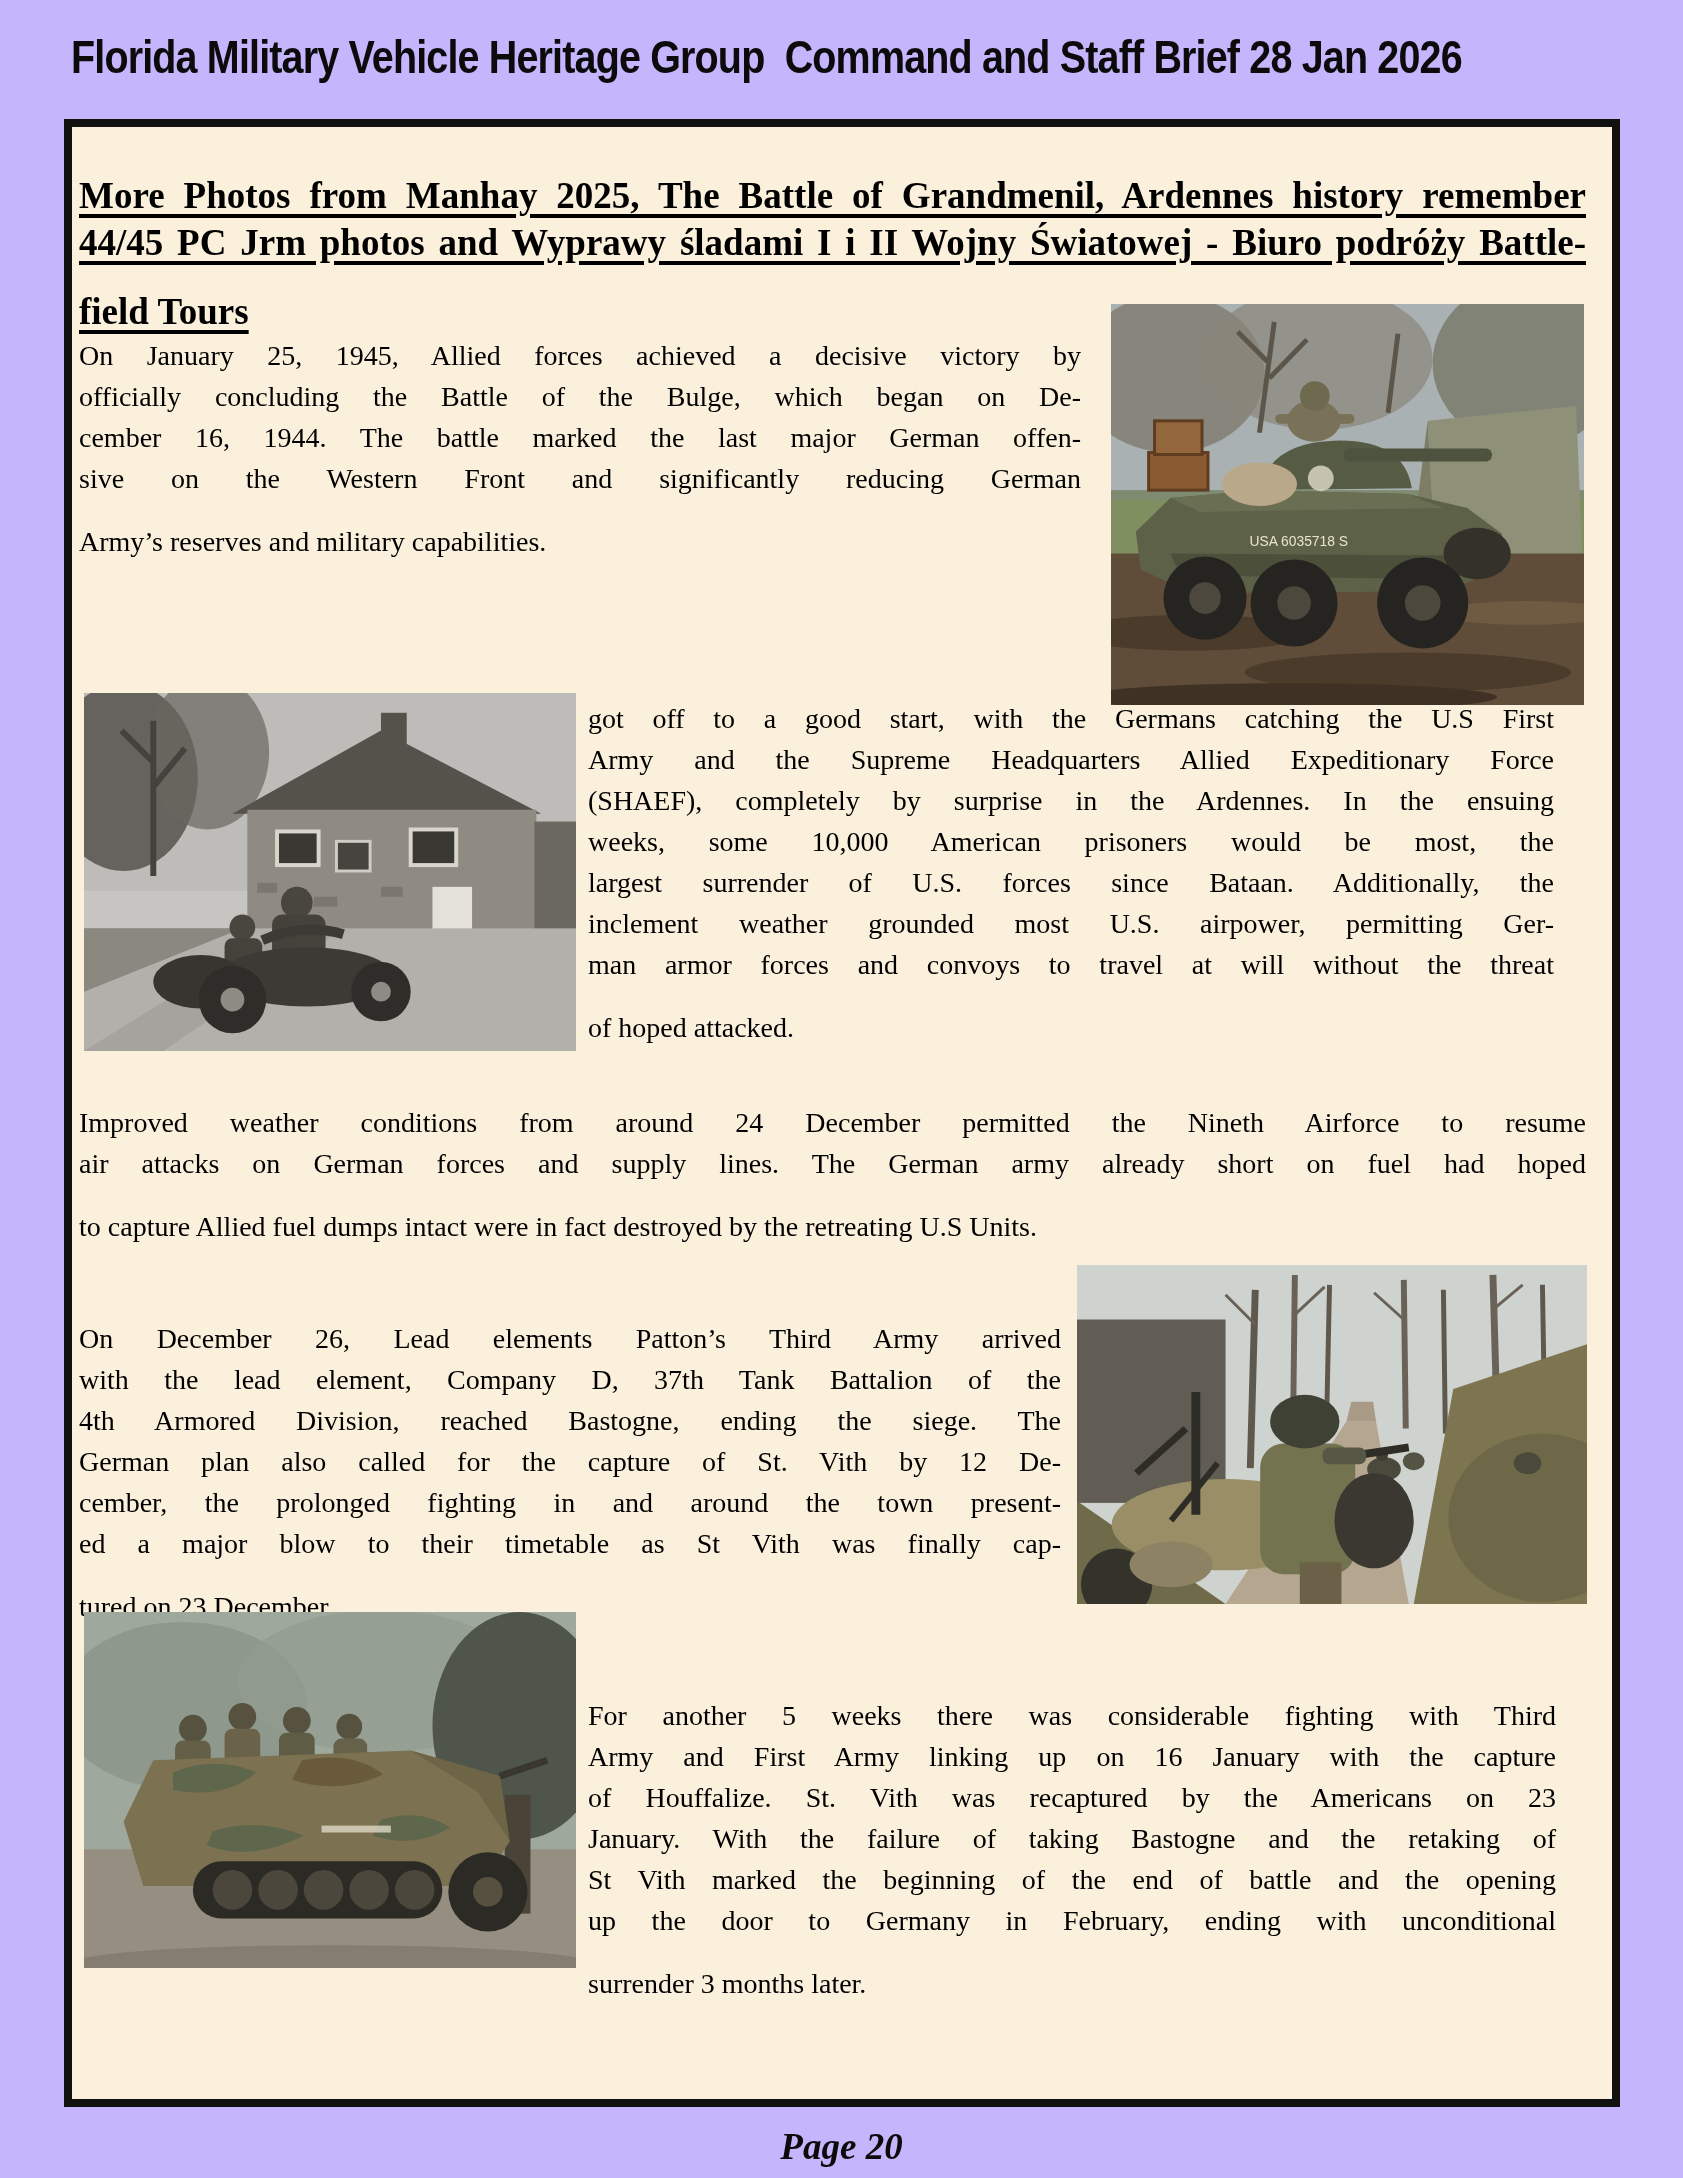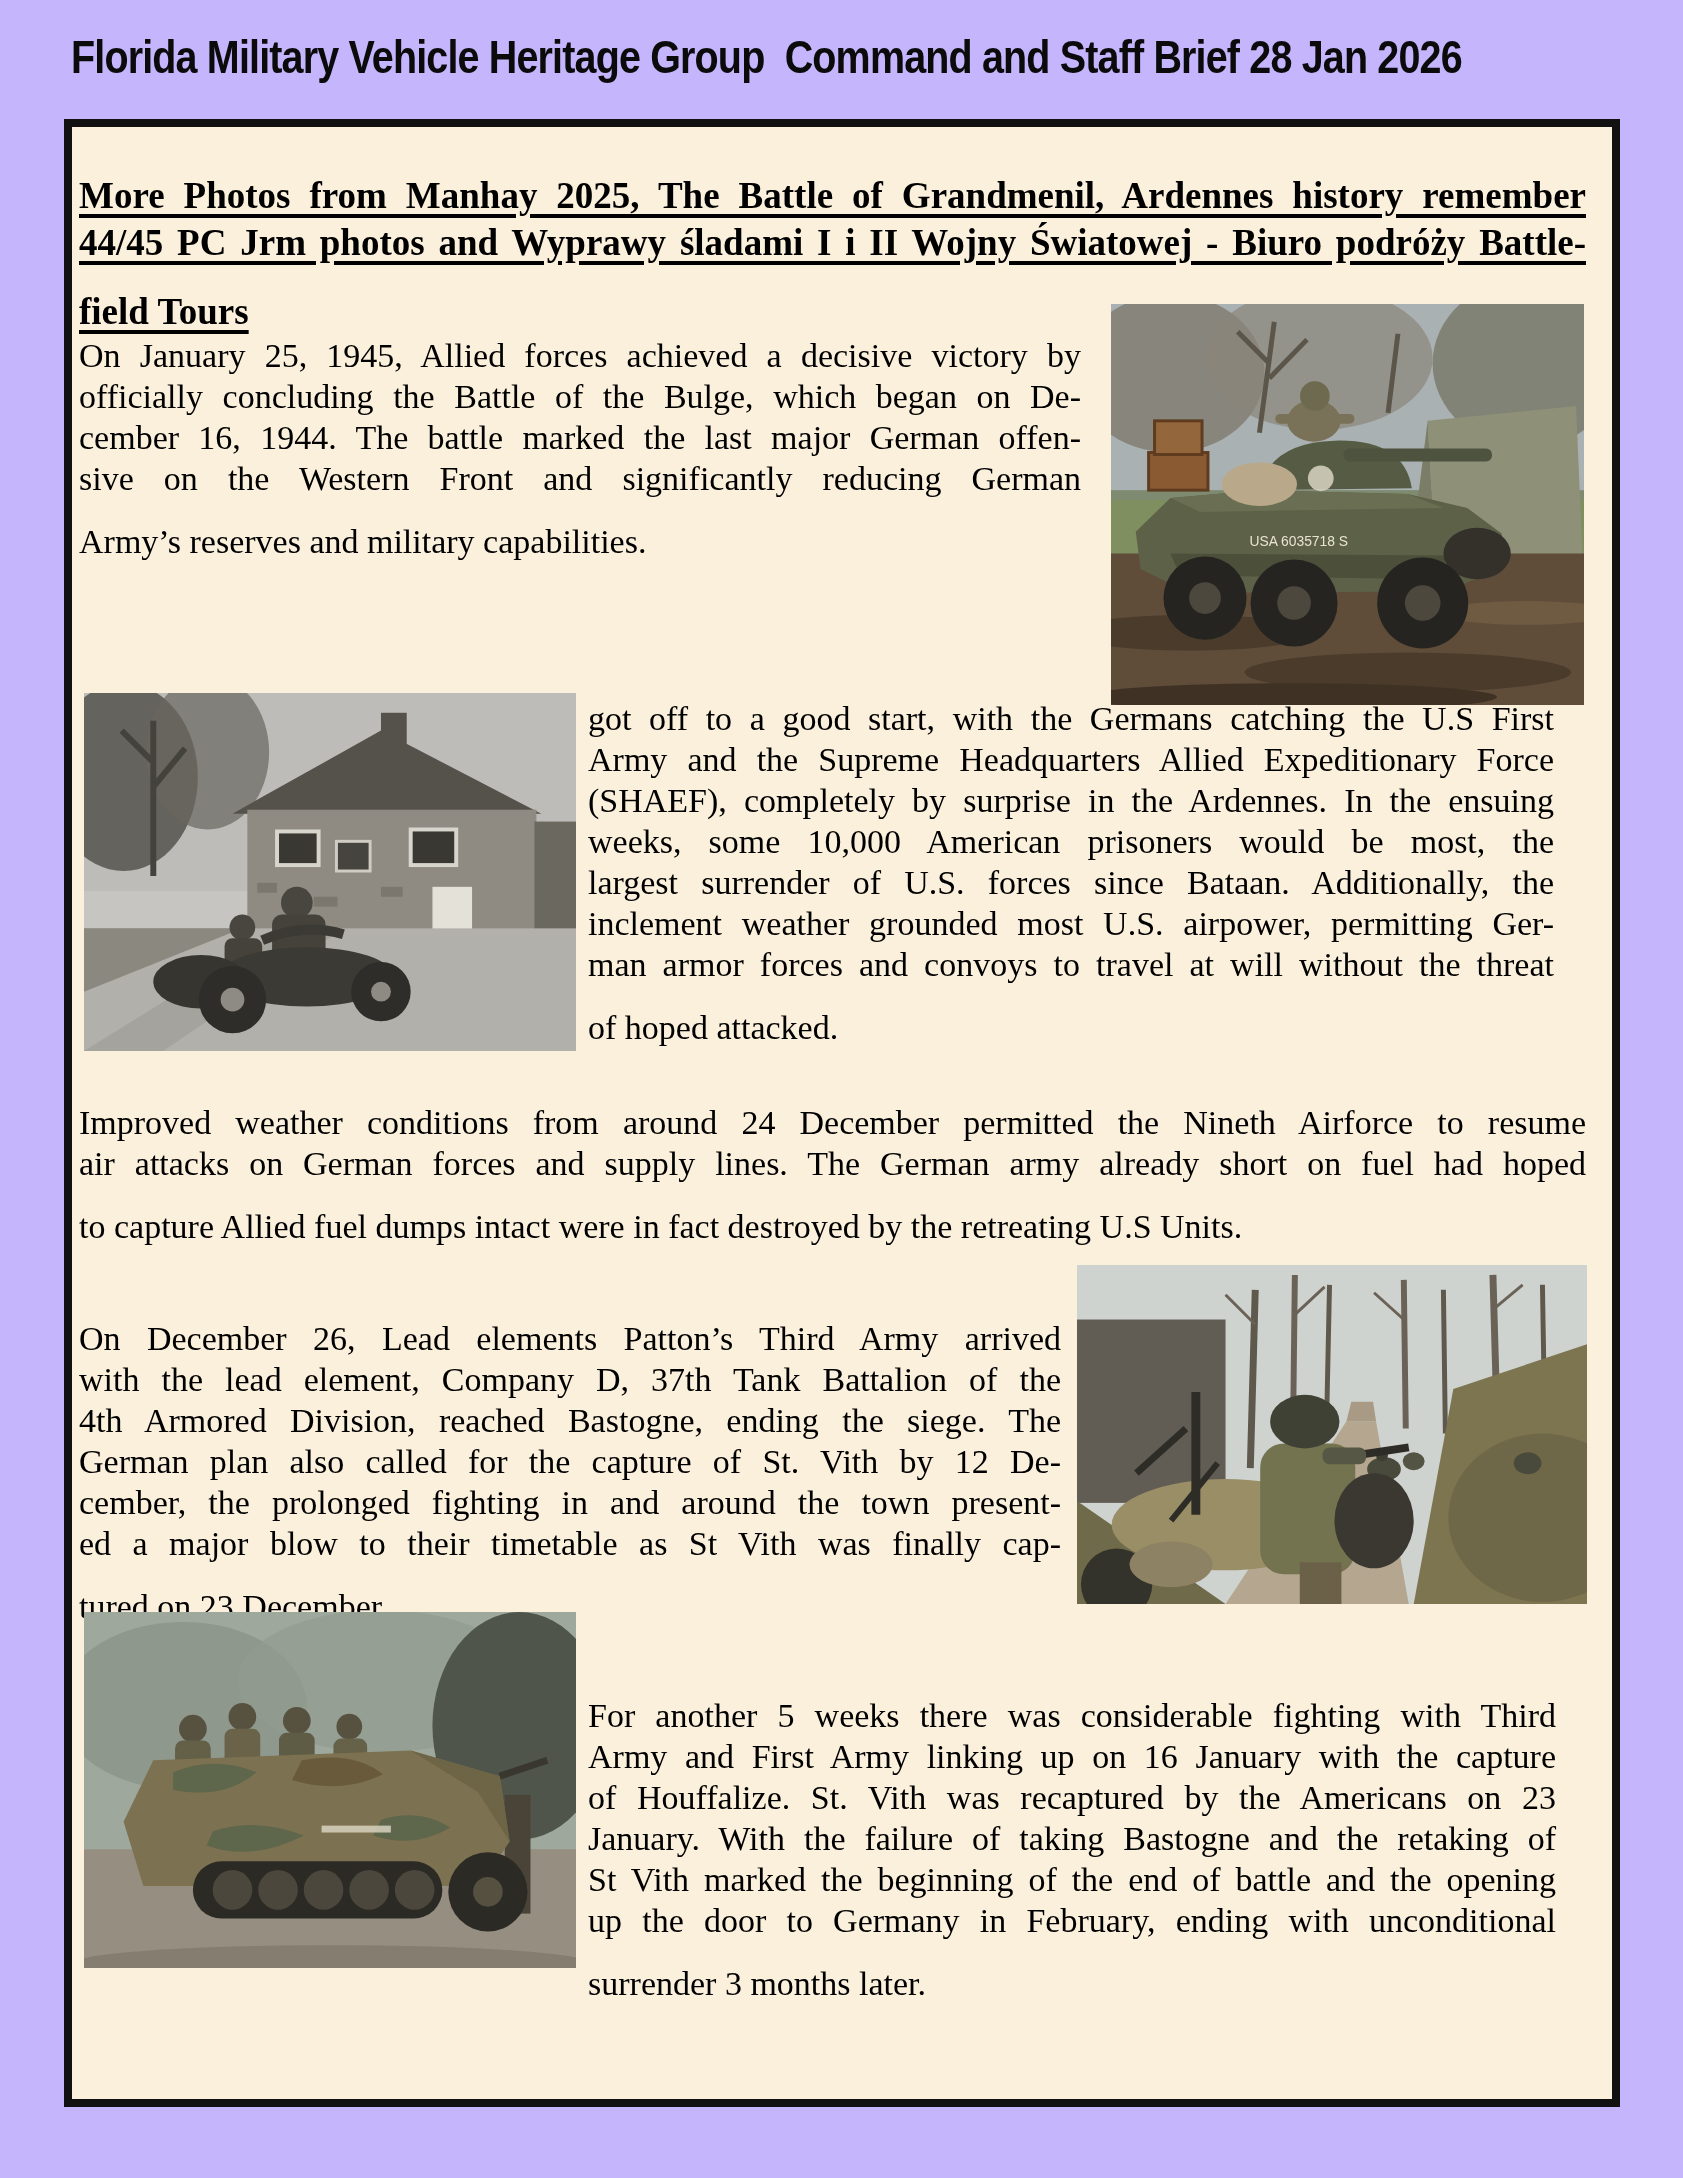--- a/index.html
+++ b/index.html
@@ -20,21 +20,21 @@
     position:absolute;left:64px;top:119px;width:1540px;height:1972px;
     background:#FBF0DC;border:8px solid #111;
   }
   .abs{position:absolute;}
   .heading{
     font-weight:700;font-size:37px;line-height:47px;
   }
   .heading .tline{
     text-decoration:underline;text-decoration-thickness:4px;text-underline-offset:6px;
   }
-  .para{font-size:34px;line-height:41px;}
+  .para{font-size:28px;line-height:41px;}
   .tline{text-align:justify;text-align-last:justify;white-space:normal;}
   .tline-last{text-align-last:left;margin-top:22px;}
   .photo{position:absolute;overflow:hidden;}
   .photo svg{display:block;width:100%;height:100%;}
   .footer{
     position:absolute;left:0;top:2125px;width:1683px;text-align:center;
     font-style:italic;font-weight:700;font-size:37px;color:#0b0b0b;
   }
 </style>
 </head>
@@ -240,15 +240,16 @@
   <div class="abs para" style="left:588px;top:1695px;width:968px;">
       <div class="tline">For another 5 weeks there was considerable fighting with Third</div>
       <div class="tline">Army and First Army linking up on 16 January with the capture</div>
       <div class="tline">of Houffalize. St. Vith was recaptured by the Americans on 23</div>
       <div class="tline">January. With the failure of taking Bastogne and the retaking of</div>
       <div class="tline">St Vith marked the beginning of the end of battle and the opening</div>
       <div class="tline">up the door to Germany in February, ending with unconditional</div>
       <div class="tline tline-last">surrender 3 months later.</div>
     </div>
 
+  <div class="footer">Page 20</div>
 
 </div>
 
 
 </body></html>

